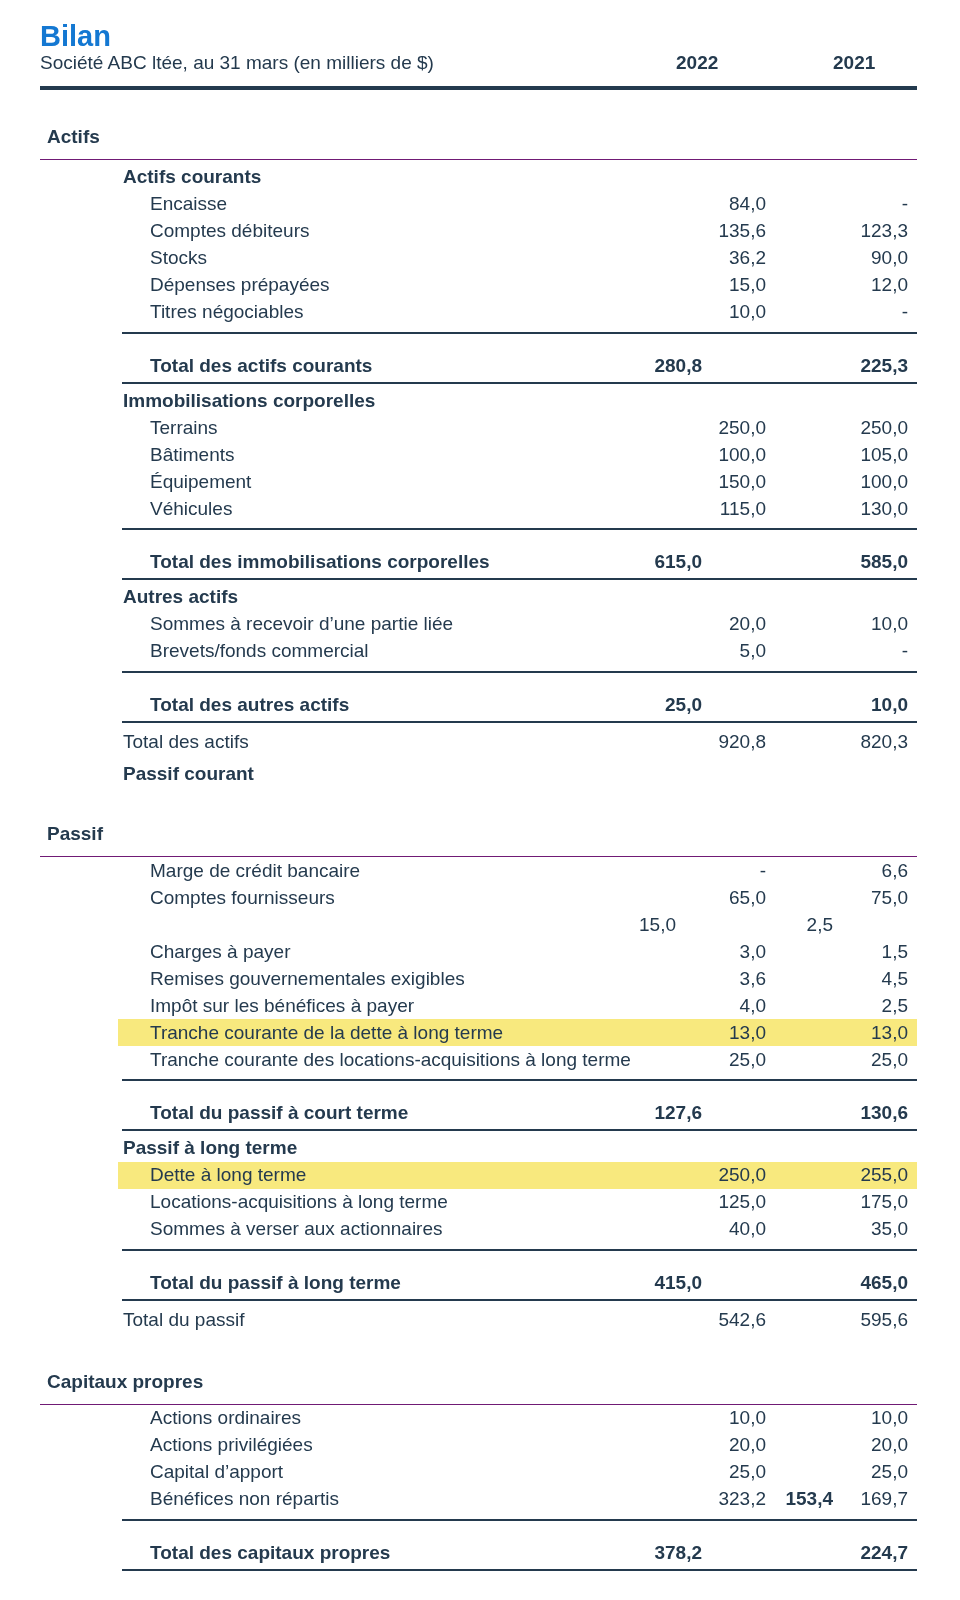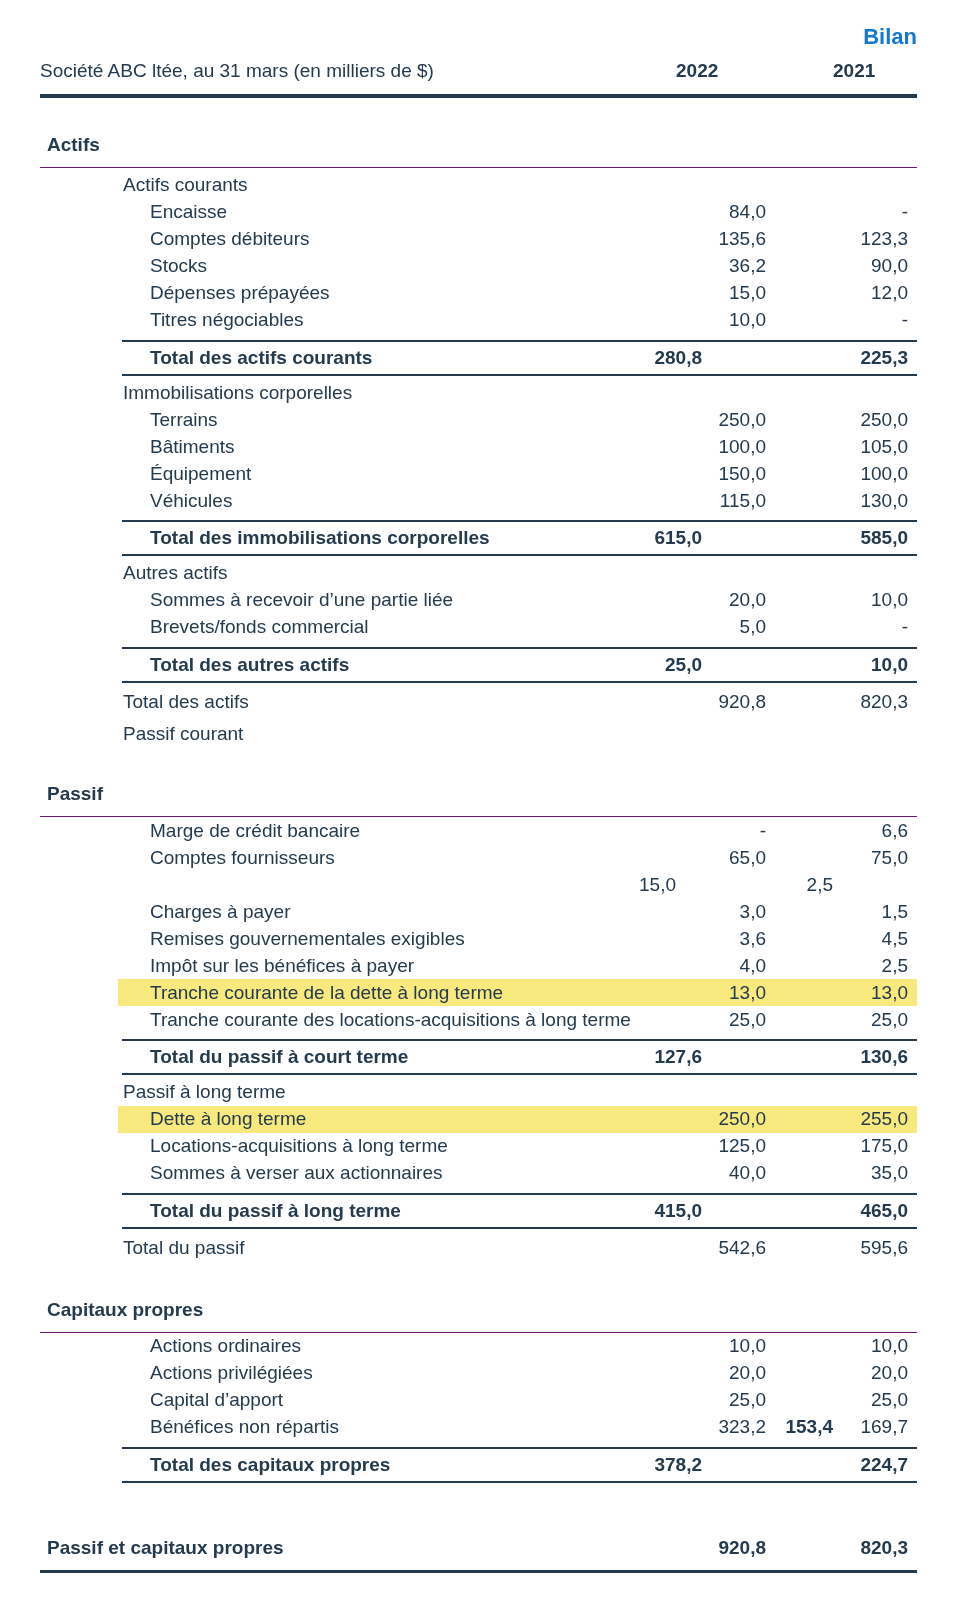--- a/index.html
+++ b/index.html
@@ -10,25 +10,25 @@
   *{box-sizing:border-box;}
   html,body{margin:0;padding:0;}
   body{
     width:960px;height:1600px;overflow:hidden;background:#ffffff;
     font-family:"Liberation Sans",sans-serif;color:var(--navy);
   }
   .page{padding:22px 43px 0 40px;}
 
   
   .doc-title{
-    color:var(--blue);font-size:22px;font-weight:bold;line-height:29px;text-align:right;
+    color:var(--blue);font-size:29px;font-weight:bold;line-height:29px;
   }
   .subtitle-row{
     display:grid;grid-template-columns:1fr 90px 67px 75px;
-    padding:0 9px 12px 0;margin-top:8px;
+    padding:0 9px 12px 0;
     font-size:19px;line-height:23px;
     border-bottom:4px solid var(--navy);
   }
   .subtitle-row .label{min-width:0;white-space:nowrap;}
   .subtitle-row .c2022,.subtitle-row .mid,.subtitle-row .c2021{
     text-align:left;font-weight:bold;
   }
 
   
   .row{
@@ -38,30 +38,30 @@
   }
   .row .label{min-width:0;white-space:nowrap;}
   .row .c2022,.row .mid,.row .c2021{text-align:right;}
 
   .row.section{
     padding-left:7px;padding-top:3px;padding-bottom:11px;
     margin-top:33px;font-weight:bold;
     border-bottom:1px solid #701a75;
   }
   .row.subsection{
-    padding-left:83px;padding-top:6px;font-weight:normal;
+    padding-left:83px;padding-top:6px;font-weight:bold;
   }
   .row.item{padding-left:110px;}
   .row.item.highlight{
     margin-left:78px;padding-left:32px;background:var(--yellow);
   }
   .row.subtotal{
     margin-left:82px;padding-left:28px;font-weight:bold;
     border-top:2px solid var(--navy);border-bottom:2px solid var(--navy);
-    padding-top:5px;padding-bottom:5px;margin-top:6px;gap:32px;
+    padding-top:21px;padding-bottom:5px;margin-top:6px;gap:32px;
   }
   .row.grandtotal{
     margin-left:83px;font-weight:normal;padding-top:8px;padding-bottom:4px;
   }
   .row.footer{
     margin-top:52px;padding-left:7px;font-weight:bold;
     padding-bottom:11px;border-bottom:3px solid var(--navy);
   }
   .row .mid{font-weight:bold;}
 </style>

